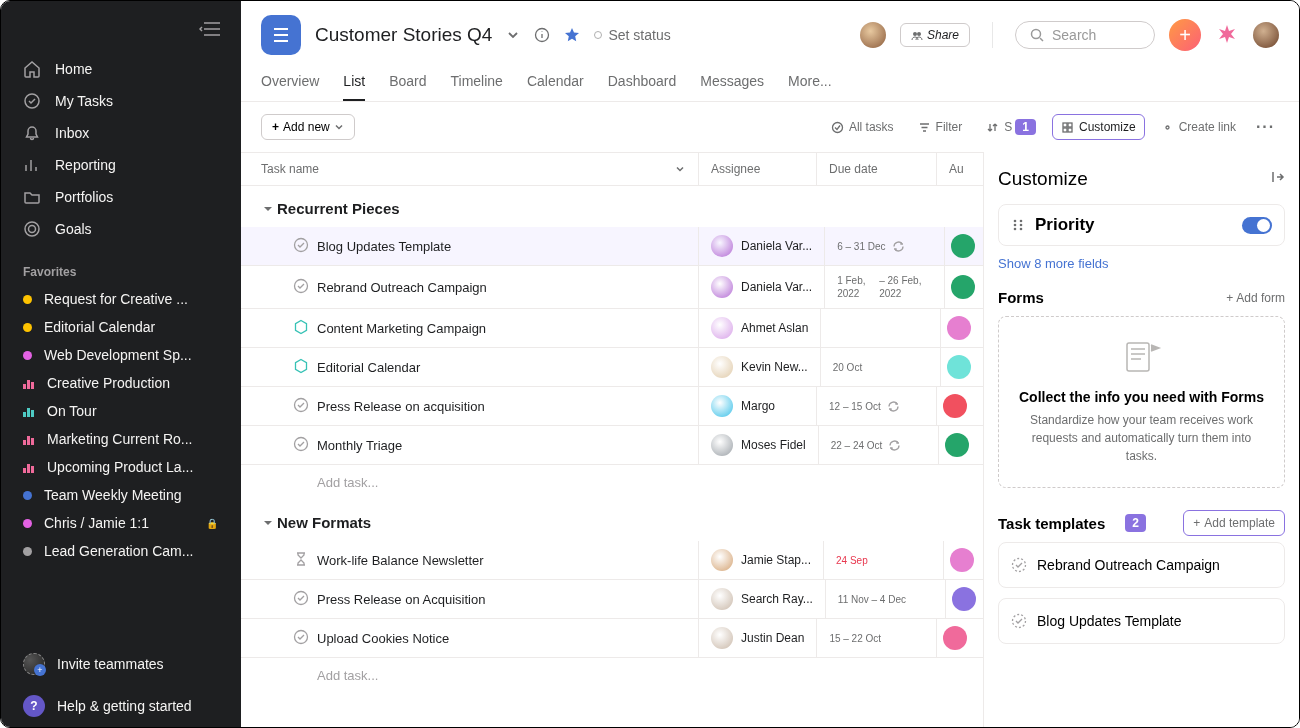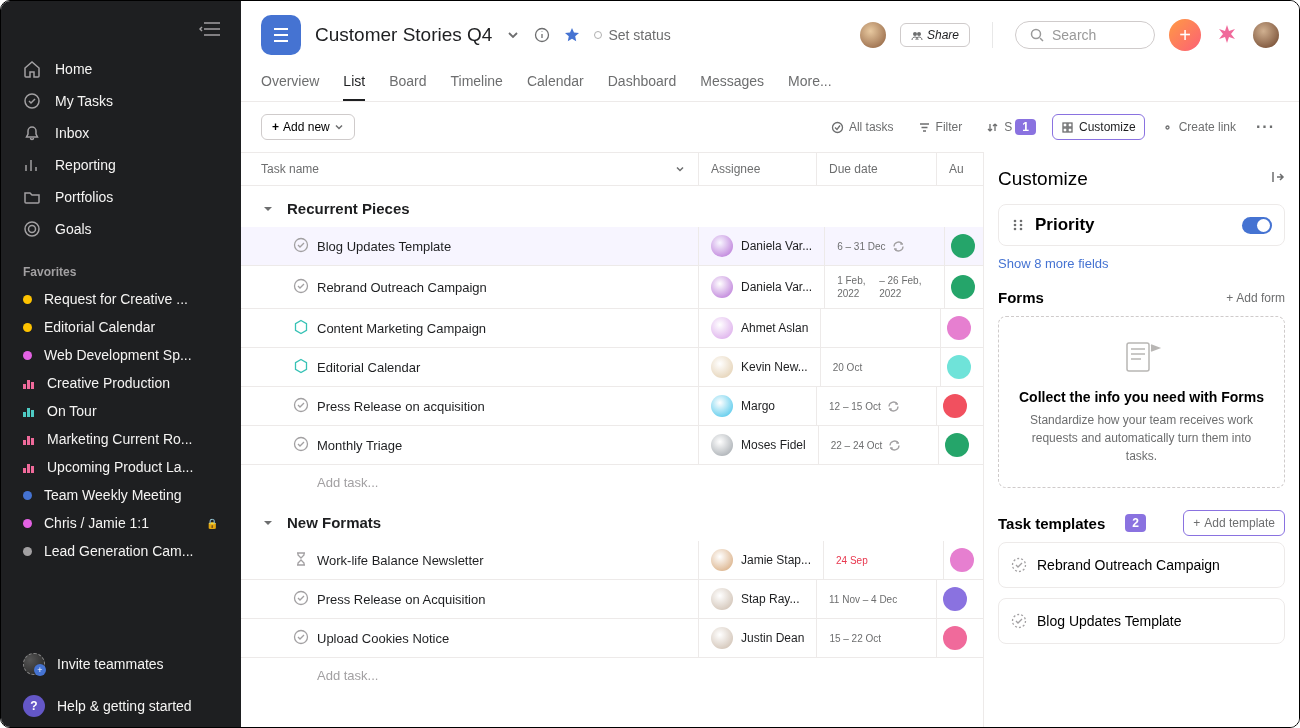--- a/index.html
+++ b/index.html
@@ -51,21 +51,21 @@
 .tb-more { color: #6d6e6f; cursor: pointer; padding: 4px; letter-spacing: 1px; font-weight: 700; }
 
 .columns-hdr { display: flex; border-top: 1px solid #edeae9; border-bottom: 1px solid #edeae9; font-size: 12px; color: #6d6e6f; }
 .col { padding: 9px 12px; border-right: 1px solid #edeae9; }
 .col-task { flex: 0 0 458px; display: flex; align-items: center; justify-content: space-between; padding-left: 20px; }
 .col-assignee { flex: 0 0 118px; }
 .col-due { flex: 0 0 120px; }
 .col-au { flex: 0 0 36px; border-right: none; overflow: hidden; }
 
 .list-body { flex: 1; overflow: auto; }
-.section-hdr { display: flex; align-items: center; gap: 12px; padding: 14px 20px 10px; }
+.section-hdr { display: flex; align-items: center; gap: 2px; padding: 14px 20px 10px; }
 .section-caret { width: 14px; height: 14px; color: #6d6e6f; cursor: pointer; }
 .section-title { font-size: 15px; font-weight: 600; color: #1e1f21; }
 .row { display: flex; border-bottom: 1px solid #edeae9; font-size: 13px; align-items: stretch; min-height: 36px; }
 .row:first-of-type { border-top: 1px solid #edeae9; }
 .row.hl-row { background: #f7f5ff; }
 .cell { padding: 8px 12px; border-right: 1px solid #edeae9; display: flex; align-items: center; gap: 8px; }
 .cell-task { flex: 0 0 458px; padding-left: 52px; color: #1e1f21; }
 .cell-task.bold { font-weight: 500; }
 .task-check { width: 16px; height: 16px; color: #a2a0a2; flex-shrink: 0; }
 .cell-assignee { flex: 0 0 118px; color: #1e1f21; font-size: 12px; }
@@ -520,21 +520,21 @@
           <div class="row">
       <div class="cell cell-task ">
               <span><svg class="task-check" viewBox="0 0 16 16" fill="none" stroke="currentColor" stroke-width="1.3">
                   <circle cx="8" cy="8" r="6.5"></circle>
                   <path d="M5 8l2 2 4-4"></path>
                 </svg></span>
               <span>Press Release on Acquisition</span>
             </div>
       <div class="cell cell-assignee">
               <span class="assignee-av" style="background:radial-gradient(circle at 40% 35%, #fff2, #c9b8a8)"></span>
-              <span class="assignee-name">Stap Ray...</span>
+              <span class="assignee-name">Search Ray...</span>
             </div>
       <div class="cell cell-due ">
               <span>11 Nov – 4 Dec</span>
             </div>
       <div class="cell cell-au">
               <span class="au-dot" style="background:#8a72e0"></span>
             </div>
           </div>
           <div class="row">
       <div class="cell cell-task ">

